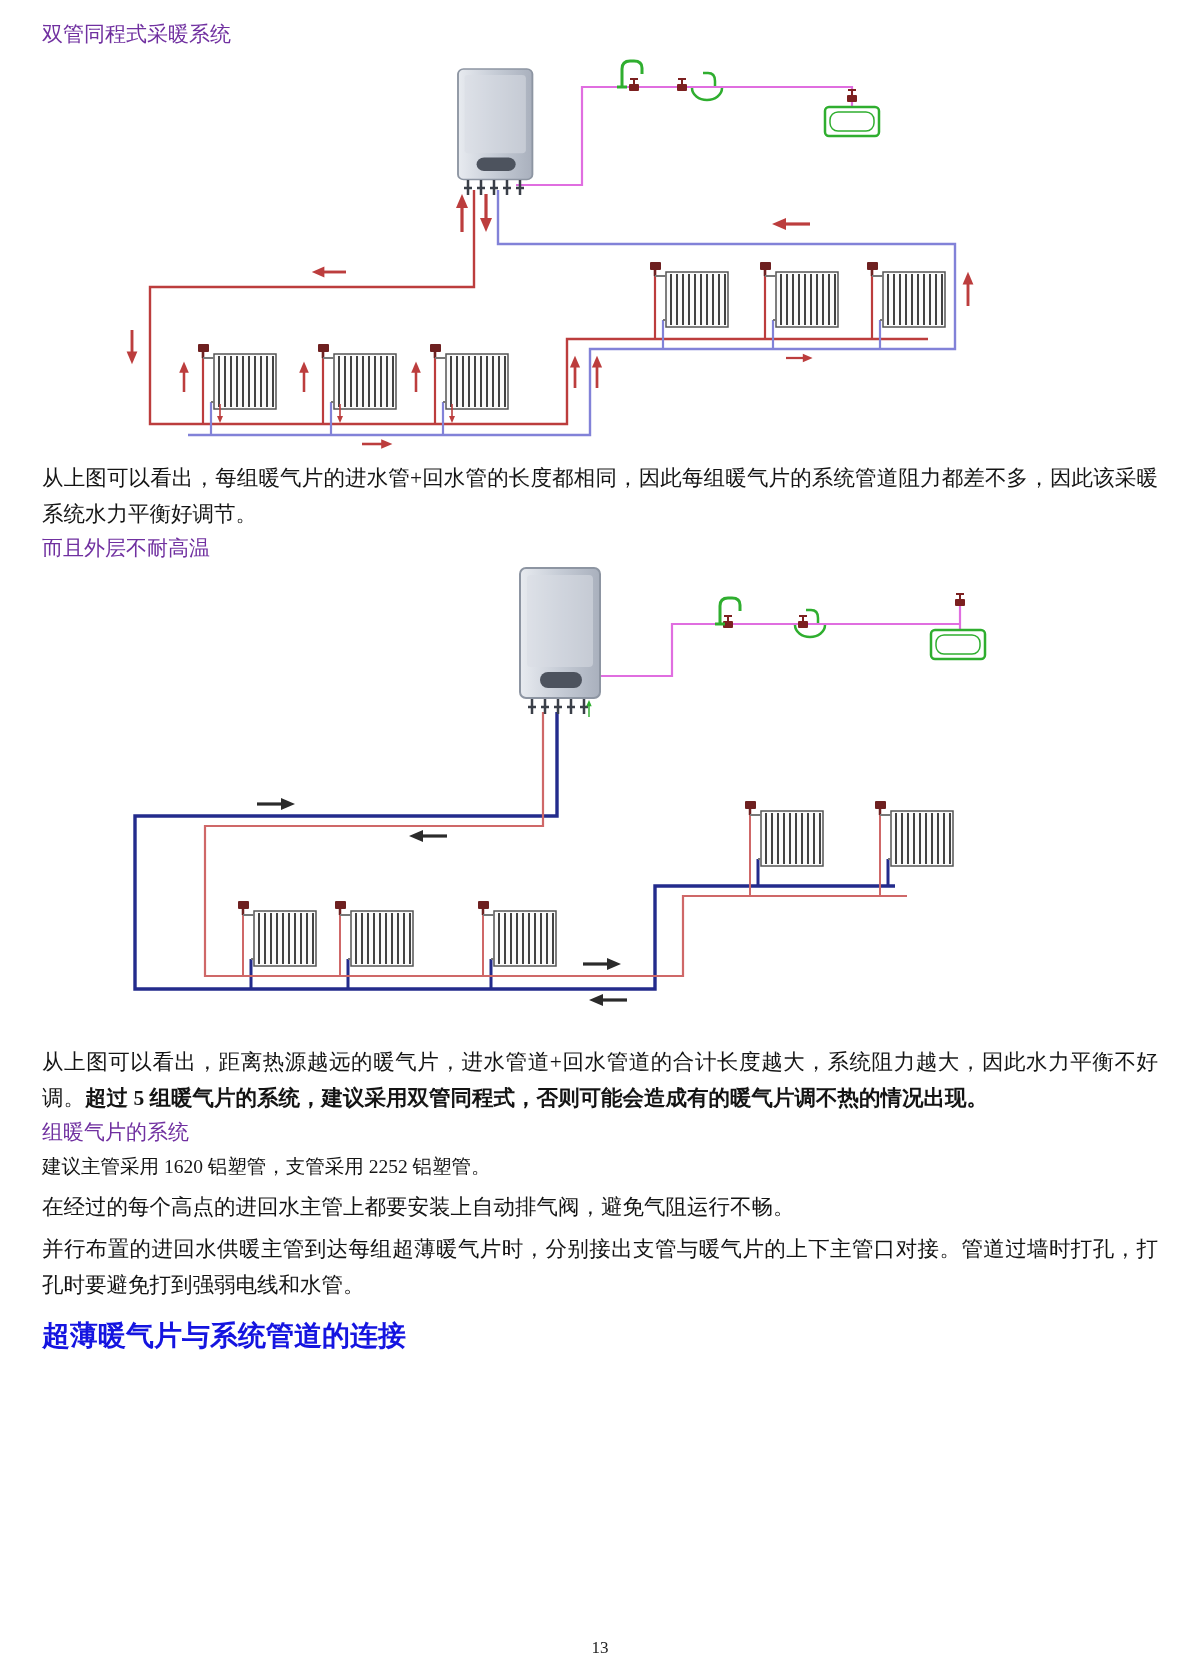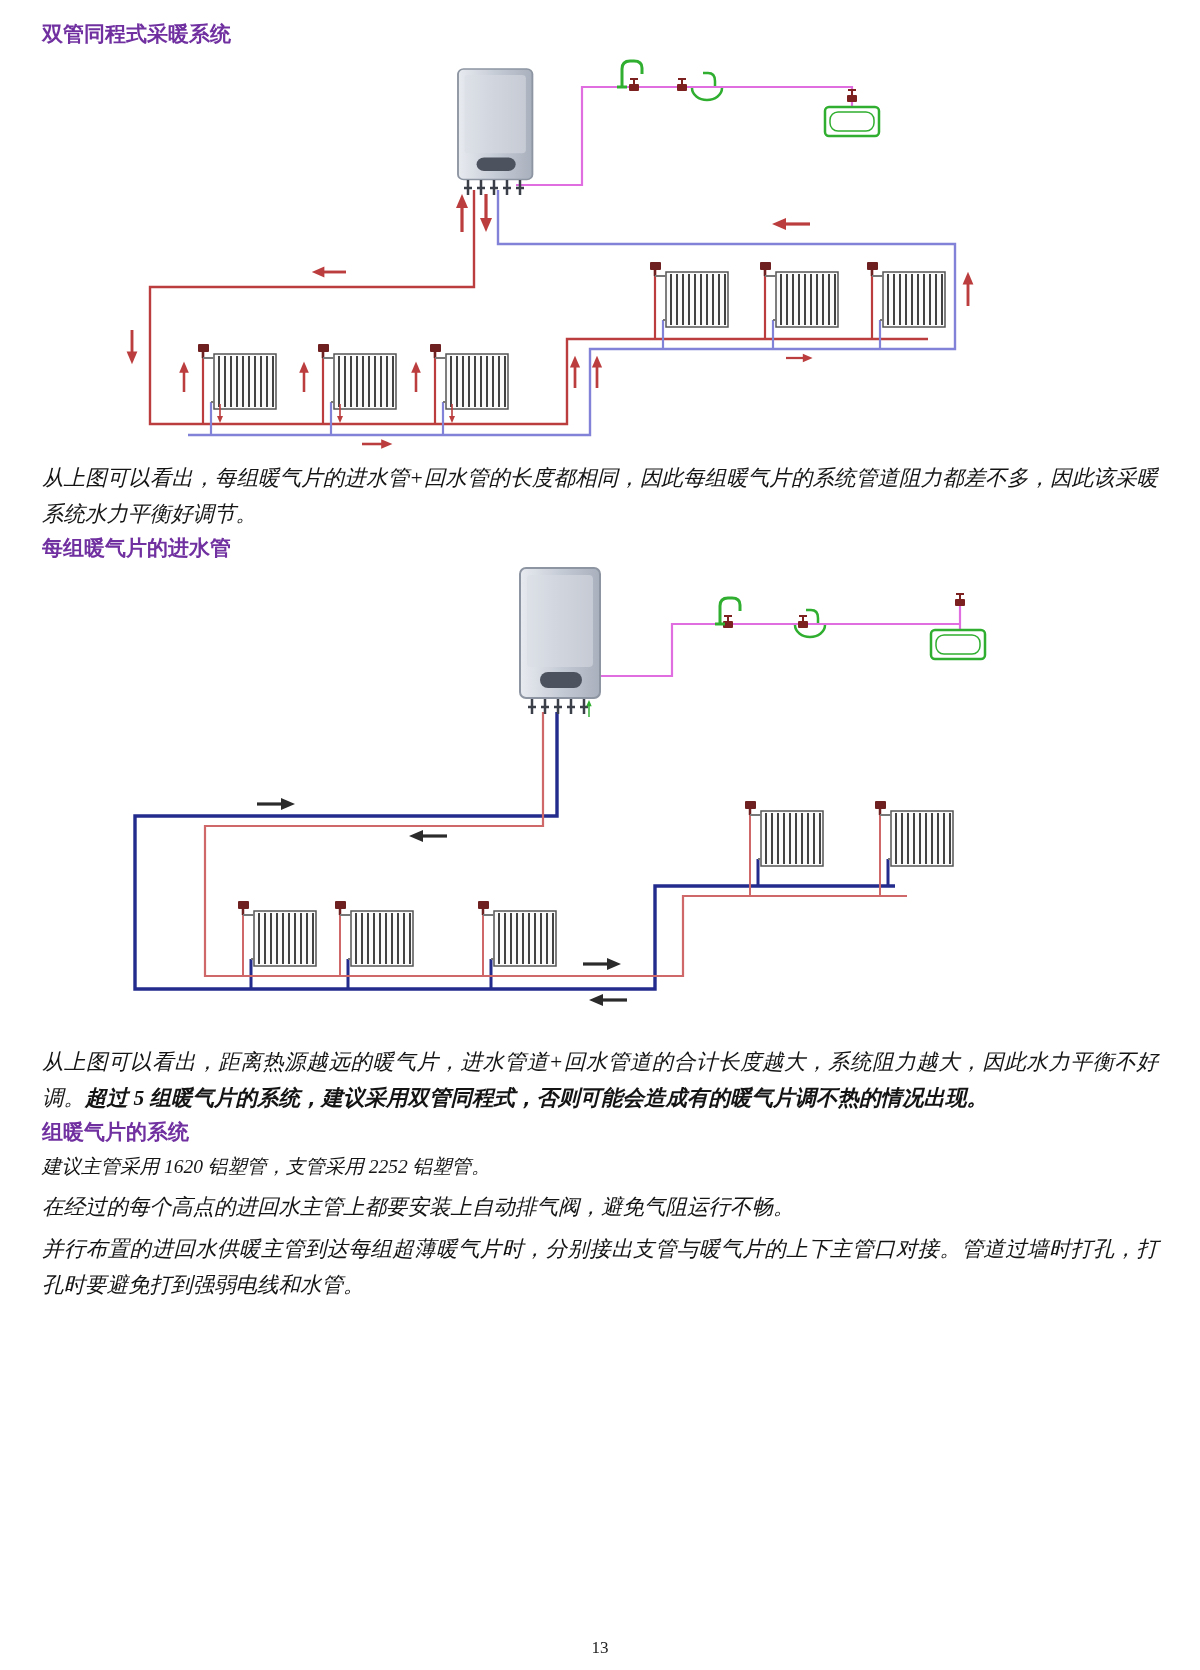--- a/index.html
+++ b/index.html
@@ -3,28 +3,28 @@
 <meta charset="utf-8">
 <style>
   * { margin:0; padding:0; box-sizing:border-box; }
   html,body { background:#ffffff; }
   .page {
     width:1200px; height:1670px; position:relative; background:#fff;
     padding:18px 42px 0 42px; overflow:hidden;
     font-family:"Liberation Serif", serif; color:#141414;
   }
   .h-purple {
-    color:#7030a0; font-size:21px; font-weight:bold;
+    color:#7030a0; font-size:21px; font-weight:normal;
     font-family:"Liberation Sans", sans-serif; margin:2px 0 2px 0;
   }
   .h-blue {
     color:#1414e0; font-size:28px; font-weight:bold;
     font-family:"Liberation Sans", sans-serif; margin:14px 0 6px 0;
   }
-  .body-p { font-size:21.5px; line-height:36px; text-align:justify; margin:6px 0 2px 0;font-style:italic; }
+  .body-p { font-size:21.5px; line-height:36px; text-align:justify; margin:6px 0 2px 0; }
   .small-p { font-size:19.5px; line-height:33px; margin:4px 0 2px 0; }
   .body-p b { font-weight:bold; }
   .diagram { position:relative; }
   .d1 { height:402px; margin-top:4px; }
   .d1 svg { margin-left:28px; display:block; }
   .d2 { height:474px; margin-top:2px; }
   .d2 svg { margin-left:53px; display:block; }
   .page-number {
     position:absolute; bottom:12px; left:0; width:100%;
     text-align:center; font-size:17px; color:#222;
@@ -150,21 +150,21 @@
         <use href="#arr" color="#bc3d3d" transform="translate(527,336) rotate(-90) scale(0.85)"></use>
         <use href="#arr" color="#bc3d3d" transform="translate(740,172) rotate(180)"></use>
         <use href="#arr" color="#bc3d3d" transform="translate(898,254) rotate(-90) scale(0.9)"></use>
         <use href="#arr" color="#bc3d3d" transform="translate(716,306) scale(0.7)"></use>
       </g>
     </svg>
   </div>
 
   <p class="body-p">从上图可以看出，每组暖气片的进水管+回水管的长度都相同，因此每组暖气片的系统管道阻力都差不多，因此该采暖系统水力平衡好调节。</p>
 
-  <h2 class="h-purple">每组暖气片的进水管</h2>
+  <h2 class="h-purple">而且外层不耐高温</h2>
 
   <div class="diagram d2">
     <svg width="1000" height="470" viewBox="0 0 1000 470">
 
       <g>
         <path d="M505,112 H577 V60 H865 M865,60 V42 M865,60 V66" fill="none" stroke="#e06ee0" stroke-width="2.2"></path>
       </g>
       <use href="#valve" x="633" y="60"></use>
       <use href="#valve" x="708" y="60"></use>
       <use href="#valve" x="865" y="38"></use>
@@ -202,15 +202,16 @@
   </div>
 
   <p class="body-p"><span>从上图可以看出，距离热源越远的暖气片，进水管道+回水管道的合计长度越大，系统阻力越大，因此水力平衡不好调。</span><b>超过 5 组暖气片的系统，建议采用双管同程式，否则可能会造成有的暖气片调不热的情况出现。</b></p>
 
   <h2 class="h-purple">组暖气片的系统</h2>
 
   <p class="body-p small-p">建议主管采用 1620 铝塑管，支管采用 2252 铝塑管。</p>
   <p class="body-p">在经过的每个高点的进回水主管上都要安装上自动排气阀，避免气阻运行不畅。</p>
   <p class="body-p">并行布置的进回水供暖主管到达每组超薄暖气片时，分别接出支管与暖气片的上下主管口对接。管道过墙时打孔，打孔时要避免打到强弱电线和水管。</p>
 
+  <h1 class="h-blue">超薄暖气片与系统管道的连接</h1>
 
   <div class="page-number">13</div>
 </div>
 
 </body></html>

